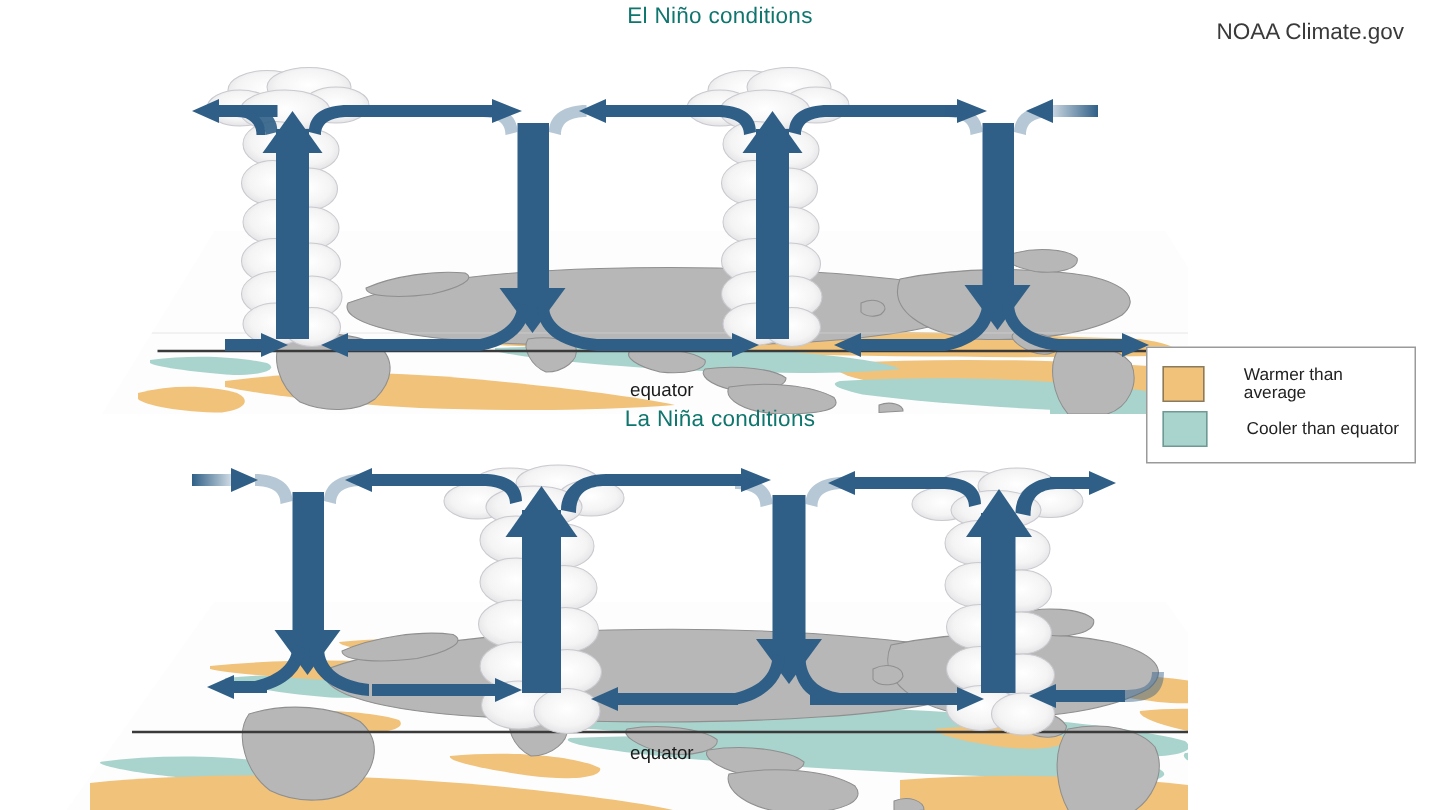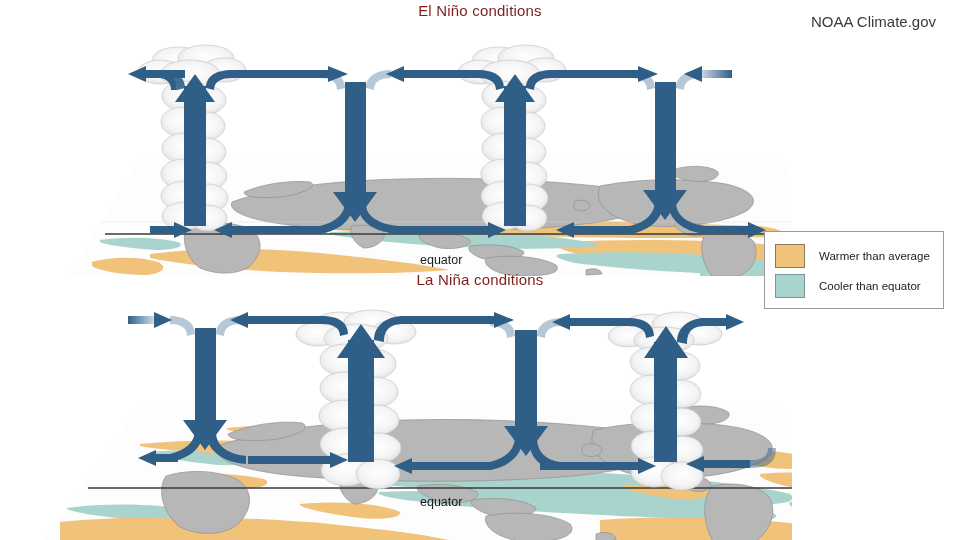--- a/index.html
+++ b/index.html
@@ -3,40 +3,40 @@
 <meta charset="utf-8">
 <style>
   html,body{margin:0;padding:0;}
   body{
     width:960px;height:540px;background:#ffffff;overflow:hidden;
     font-family:"Liberation Sans","DejaVu Sans",sans-serif;
     position:relative;
   }
   .panel-title{
     position:absolute;left:0;width:960px;text-align:center;
-    font-size:15px;color:#7f1d1d;letter-spacing:.2px;
+    font-size:15px;color:#0f766e;letter-spacing:.2px;
   }
   #title-elnino{top:2px;}
   #title-lanina{top:271px;}
   #credit{
     position:absolute;right:24px;top:13px;font-size:15px;color:#3a3a3a;
   }
   .panel{position:absolute;left:0;width:792px;height:250px;overflow:hidden;}
   #panel-elnino{top:26px;}
   #panel-lanina{top:296px;}
   .stage{position:absolute;left:0;top:0;width:960px;height:250px;}
   .equator-label{
     position:absolute;font-size:12.5px;color:#1a1a1a;
   }
   .legend{
     position:absolute;left:764px;top:231px;width:180px;height:78px;
     background:#ffffff;border:1px solid #9a9a9a;box-sizing:border-box;
     padding:9px 10px;z-index:60;
   }
-  .legend-row{display:flex;align-items:center;height:30px;}
+  .legend-row{display:flex;align-items:center;height:30px;gap:12px;}
   .swatch{width:30px;height:24px;border:1px solid #8a7a5e;box-sizing:border-box;}
   .swatch.cool{border-color:#6f9a93;}
   .legend-text{margin-left:14px;font-size:11.5px;color:#222;}
   svg{display:block;}
 </style>
 </head>
 <body>
 
 <div class="panel-title" id="title-elnino">El Niño conditions</div>
 

